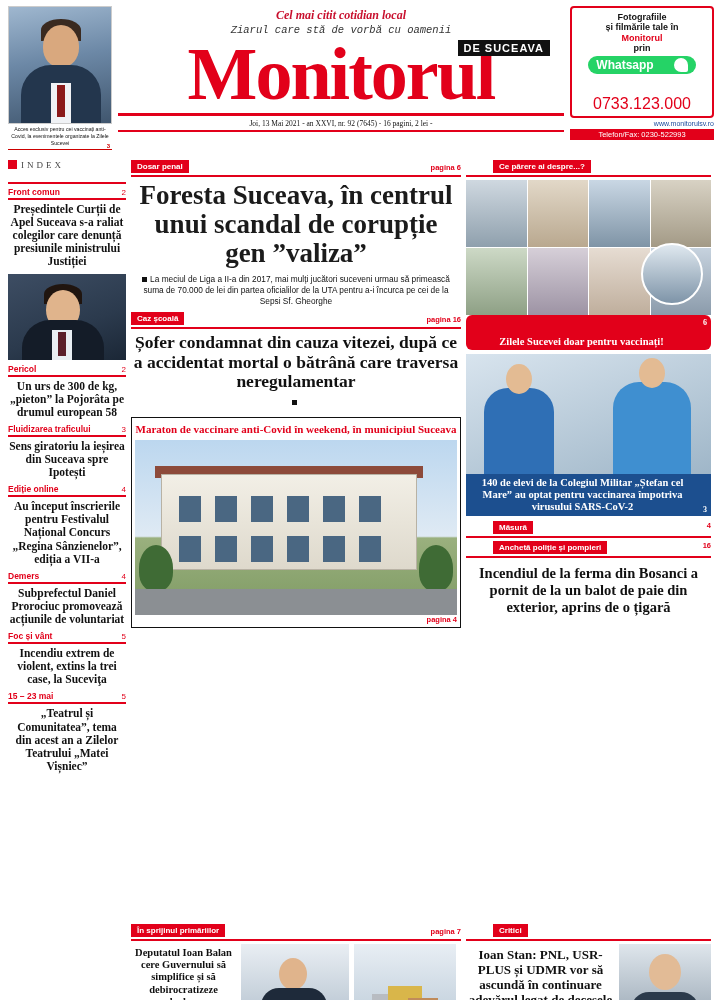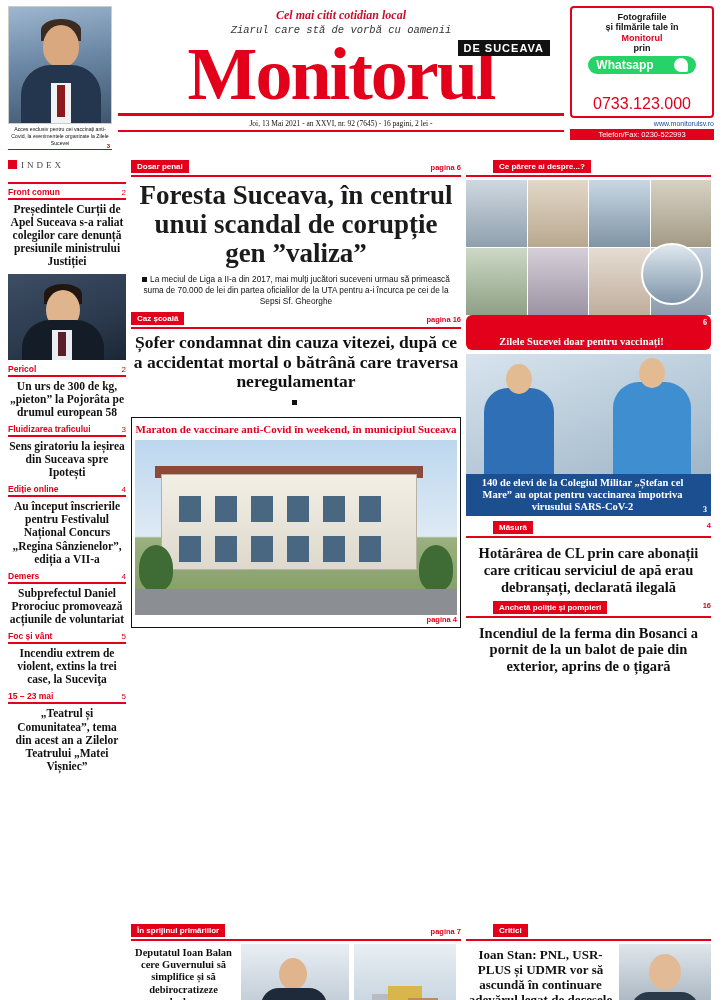--- a/index.html
+++ b/index.html
@@ -426,21 +426,20 @@
       <div class="r-caption2">
         <span>140 de elevi de la Colegiul Militar „Ștefan cel Mare” au optat pentru vaccinarea împotriva virusului SARS-CoV-2</span>
         <span class="pg">3</span>
       </div>
 
       <div style="margin-top:5px;">
         <div class="rhead-bar">
             <b>Măsură</b>
             <span class="pg">4</span>
           </div>
-        <div class="rtitle">Hotărârea de CL prin care abonații care criticau serviciul de apă erau debranșați, declarată ilegală</div>
       </div>
 
       <div>
         <div class="rhead-bar">
             <b>Anchetă poliție și pompieri</b>
             <span class="pg">16</span>
           </div>
         <div class="rtitle">Incendiul de la ferma din Bosanci a pornit de la un balot de paie din exterior, aprins de o țigară</div>
       </div>
     </div>

